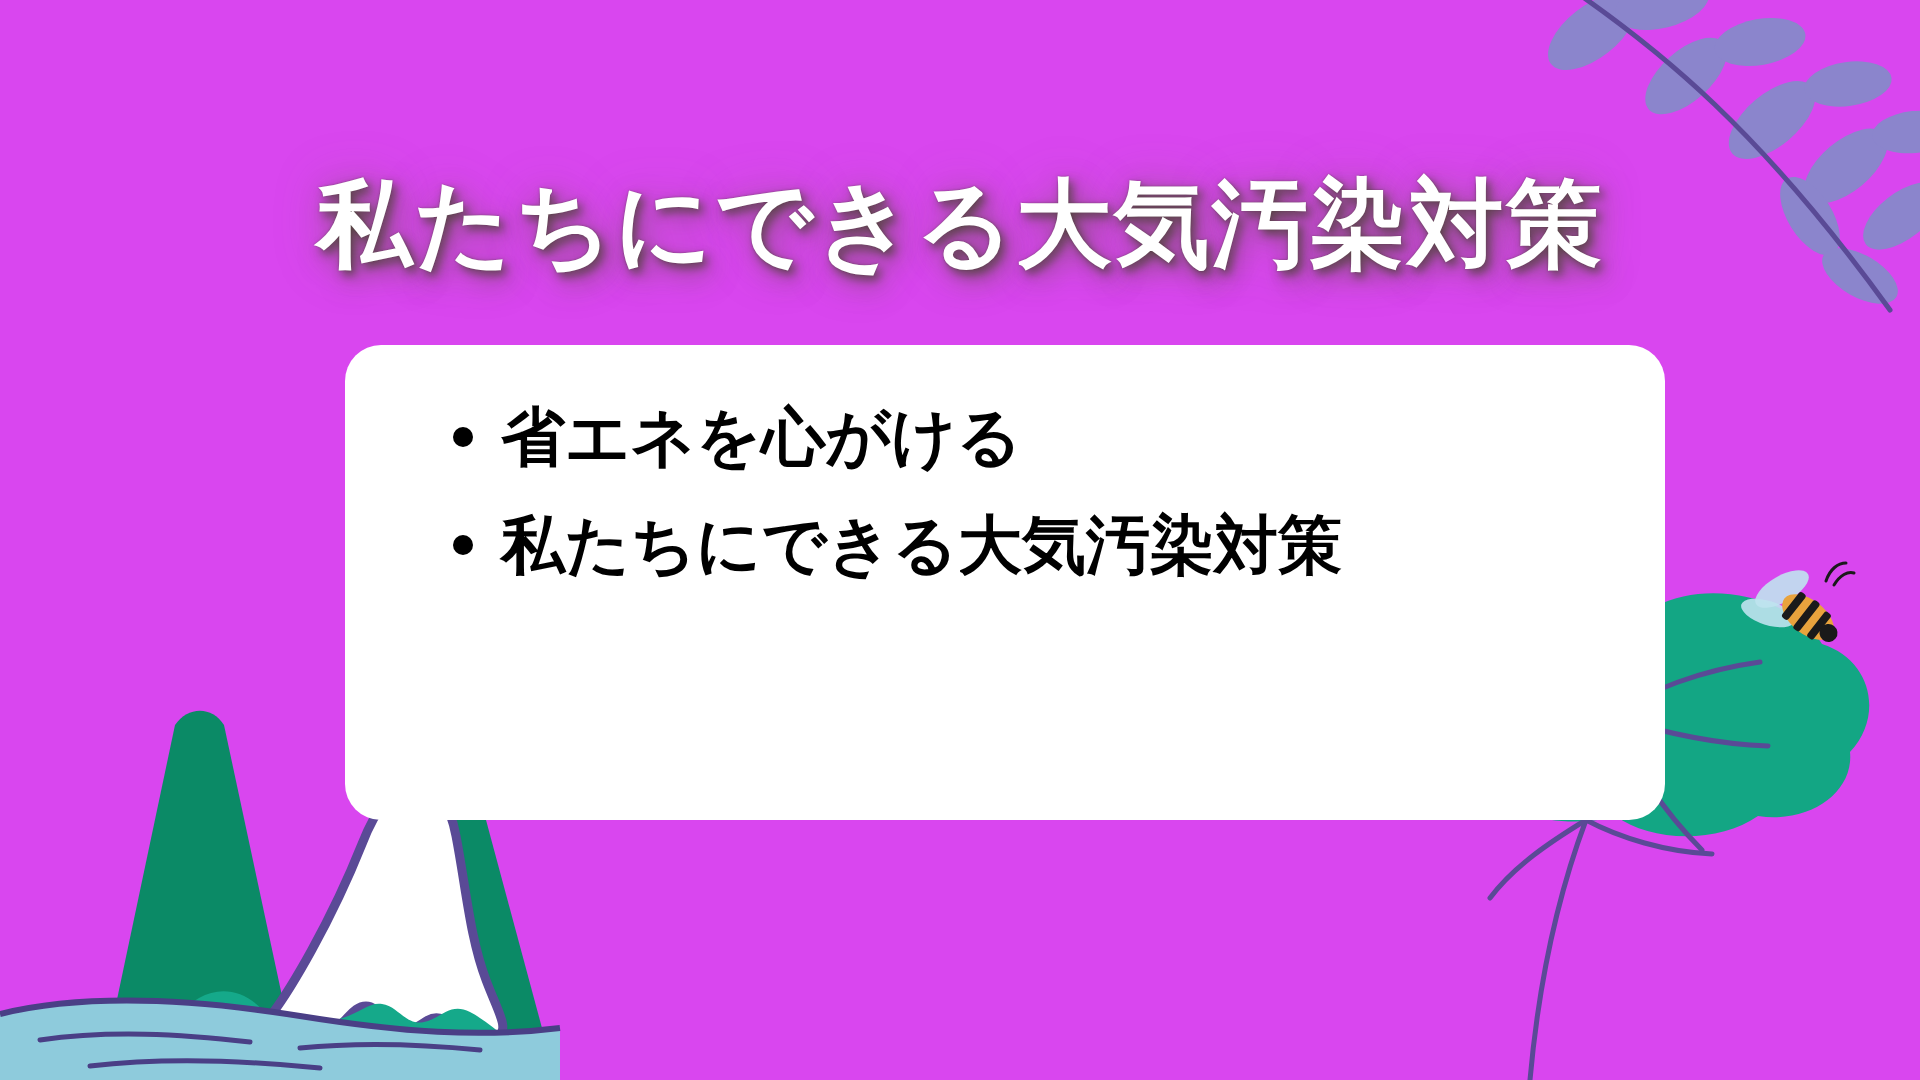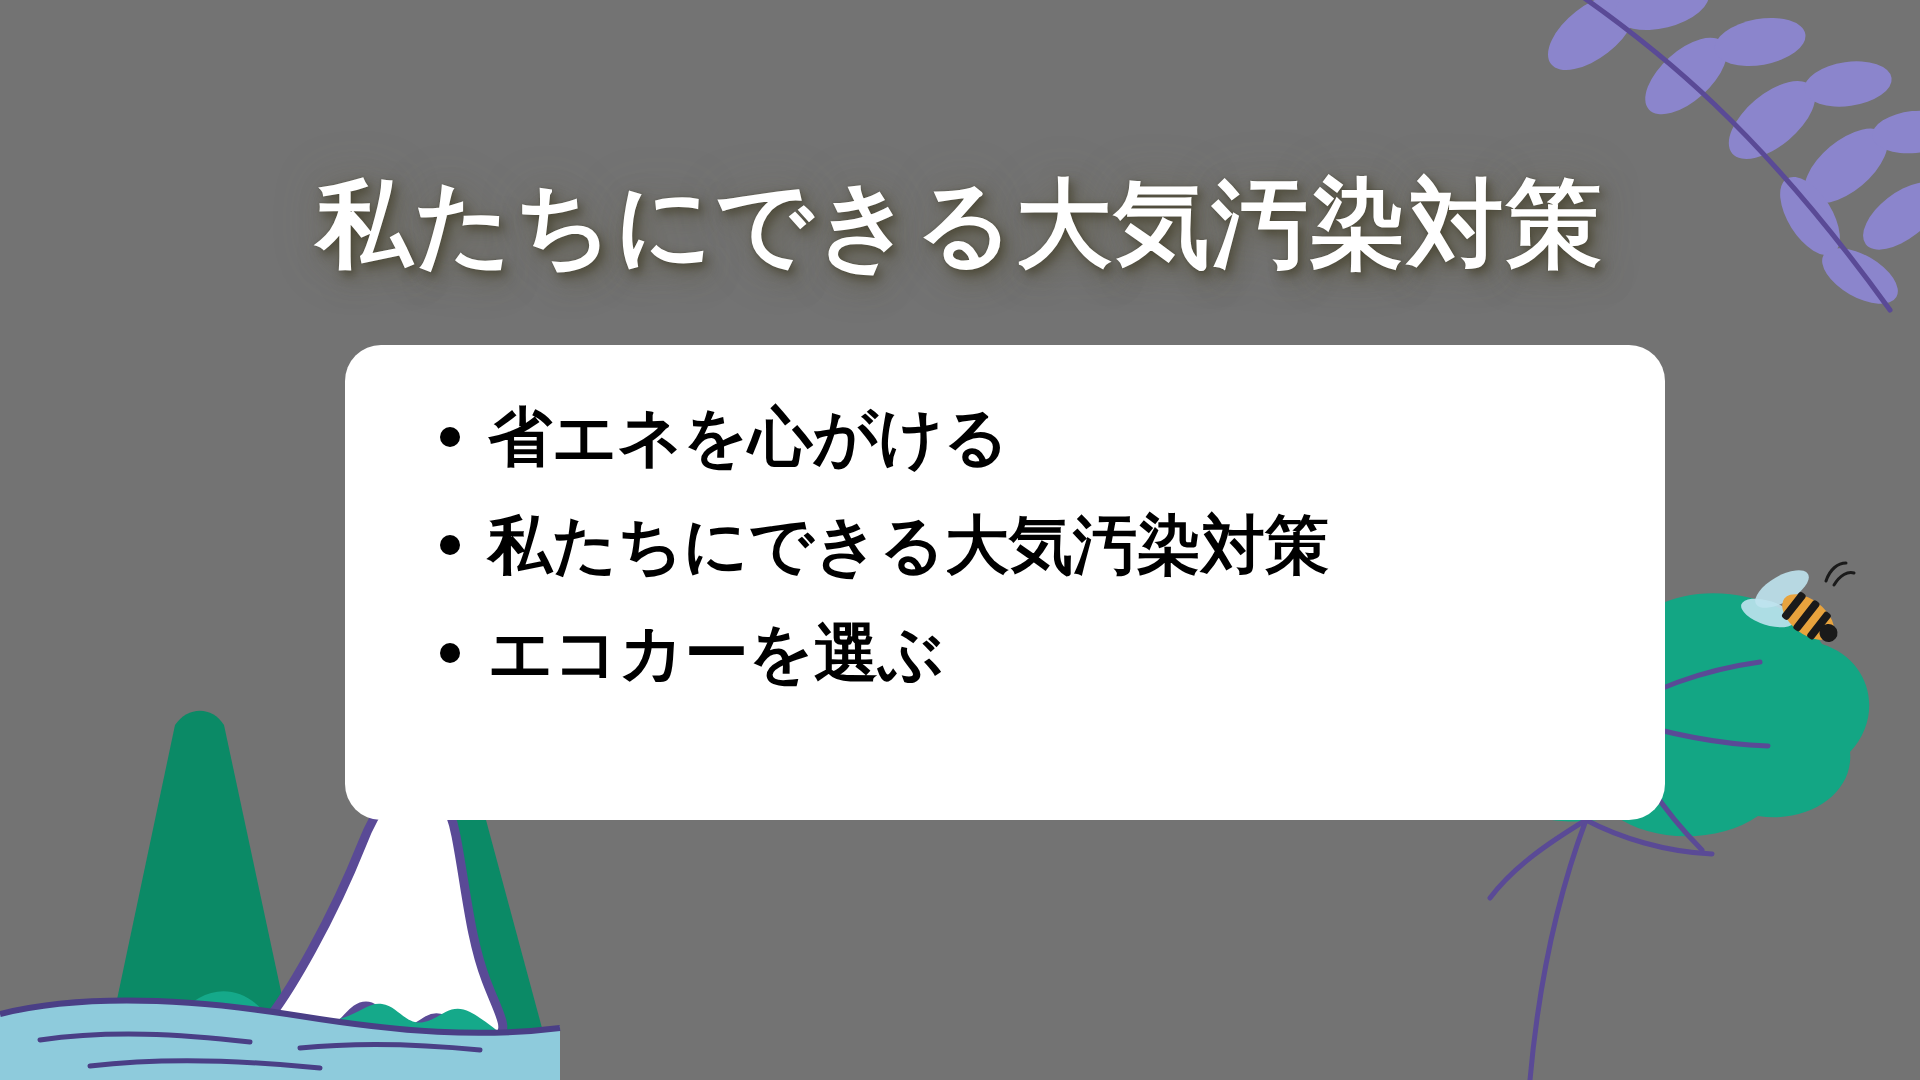--- a/index.html
+++ b/index.html
@@ -1,21 +1,21 @@
 <!DOCTYPE html>
 <html><head>
 <meta charset="utf-8">
 <style>
   html,body{margin:0;padding:0;}
   body{
     width:1920px;height:1080px;overflow:hidden;position:relative;
     background:#F4F4E4;
     font-family:"Liberation Sans","DejaVu Sans",sans-serif;
   }
-  .slide{position:absolute;inset:0;overflow:hidden;background:#737373;}
+  .slide{position:absolute;inset:0;overflow:hidden;background:#d946ef;}
 
   
   .deco{position:absolute;pointer-events:none;}
   #branch-deco{right:-10px;top:-20px;width:420px;height:380px;}
   #mountain-deco{left:0;bottom:0;width:700px;height:560px;}
   #tree-deco{right:20px;bottom:0;width:520px;height:560px;}
   #bee-deco{right:60px;top:555px;width:130px;height:120px;}
 
   
   #slide-title{
@@ -34,21 +34,21 @@
   }
 
   
   #content-card{
     position:absolute;left:345px;top:345px;
     width:1320px;height:475px;
     background:#ffffff;border-radius:36px;
     z-index:4;
   }
   #bullet-list{
-    position:absolute;left:336px;top:345px;width:1320px;height:475px;
+    position:absolute;left:349px;top:345px;width:1320px;height:475px;
     z-index:5;
     margin:0;padding:60px 0 0 104px;
     list-style:none;
     box-sizing:border-box;
   }
   #bullet-list li{
     display:flex;align-items:center;
     font-size:64px;font-weight:bold;color:#000000;
     line-height:1.0;
     margin-bottom:44px;
@@ -146,19 +146,15 @@
 
   <ul id="bullet-list">
     <li>
       <span class="bullet-dot"></span>
       <span class="bullet-text">省エネを心がける</span>
     </li>
     <li>
       <span class="bullet-dot"></span>
       <span class="bullet-text">私たちにできる大気汚染対策</span>
     </li>
-    <li>
-      <span class="bullet-dot"></span>
-      <span class="bullet-text">エコカーを選ぶ</span>
-    </li>
   </ul>
 
 </div>
 
 </body></html>

